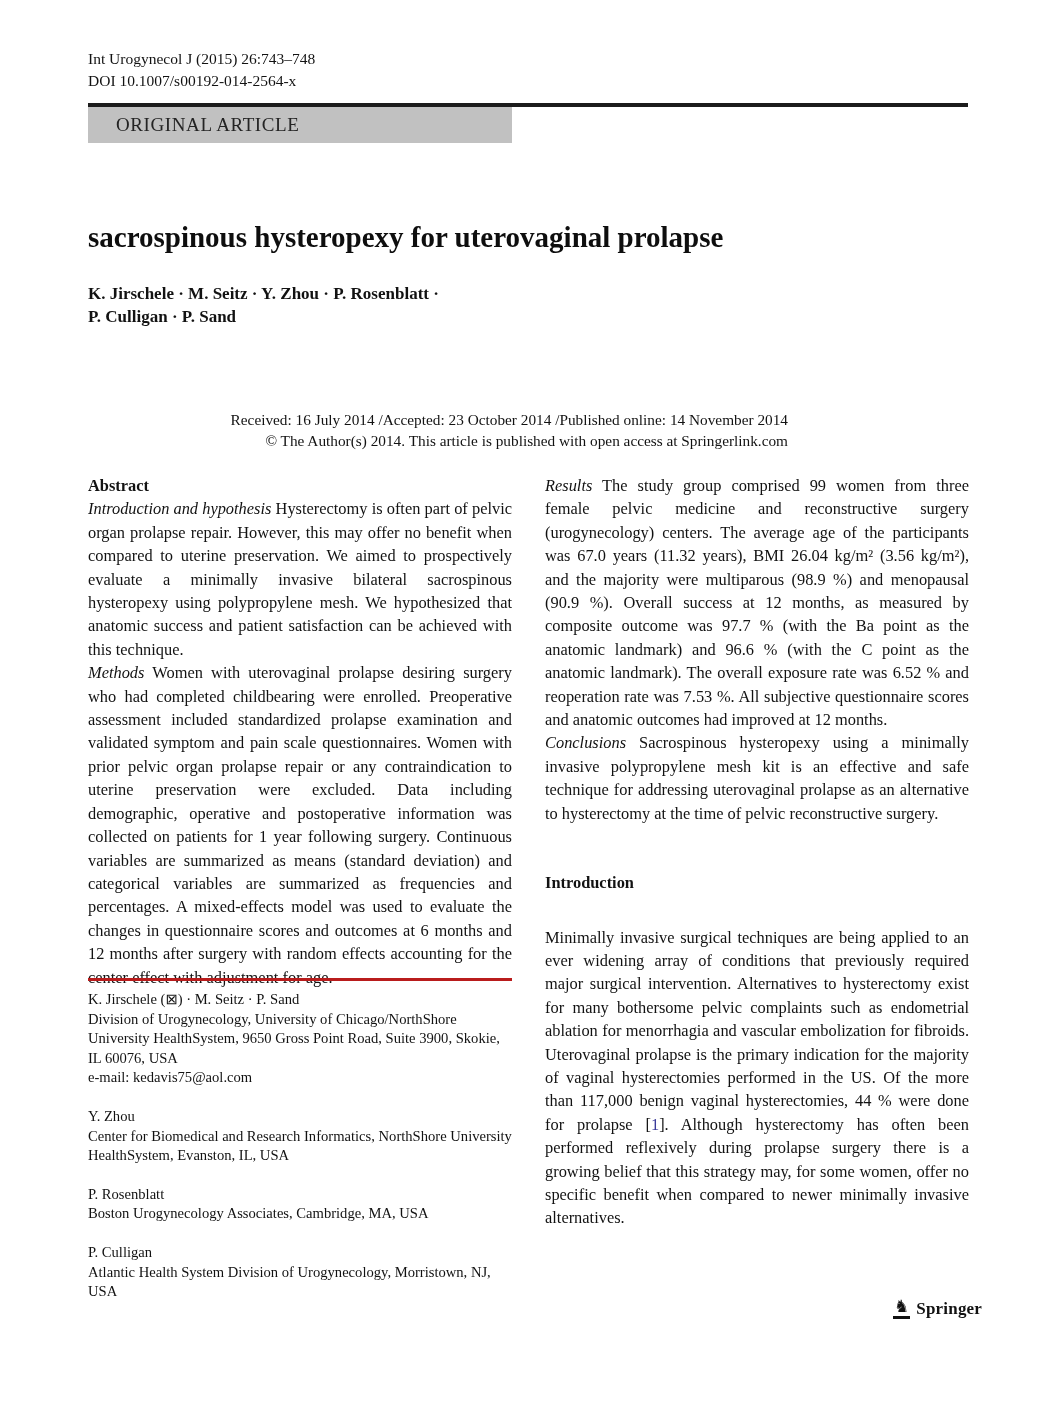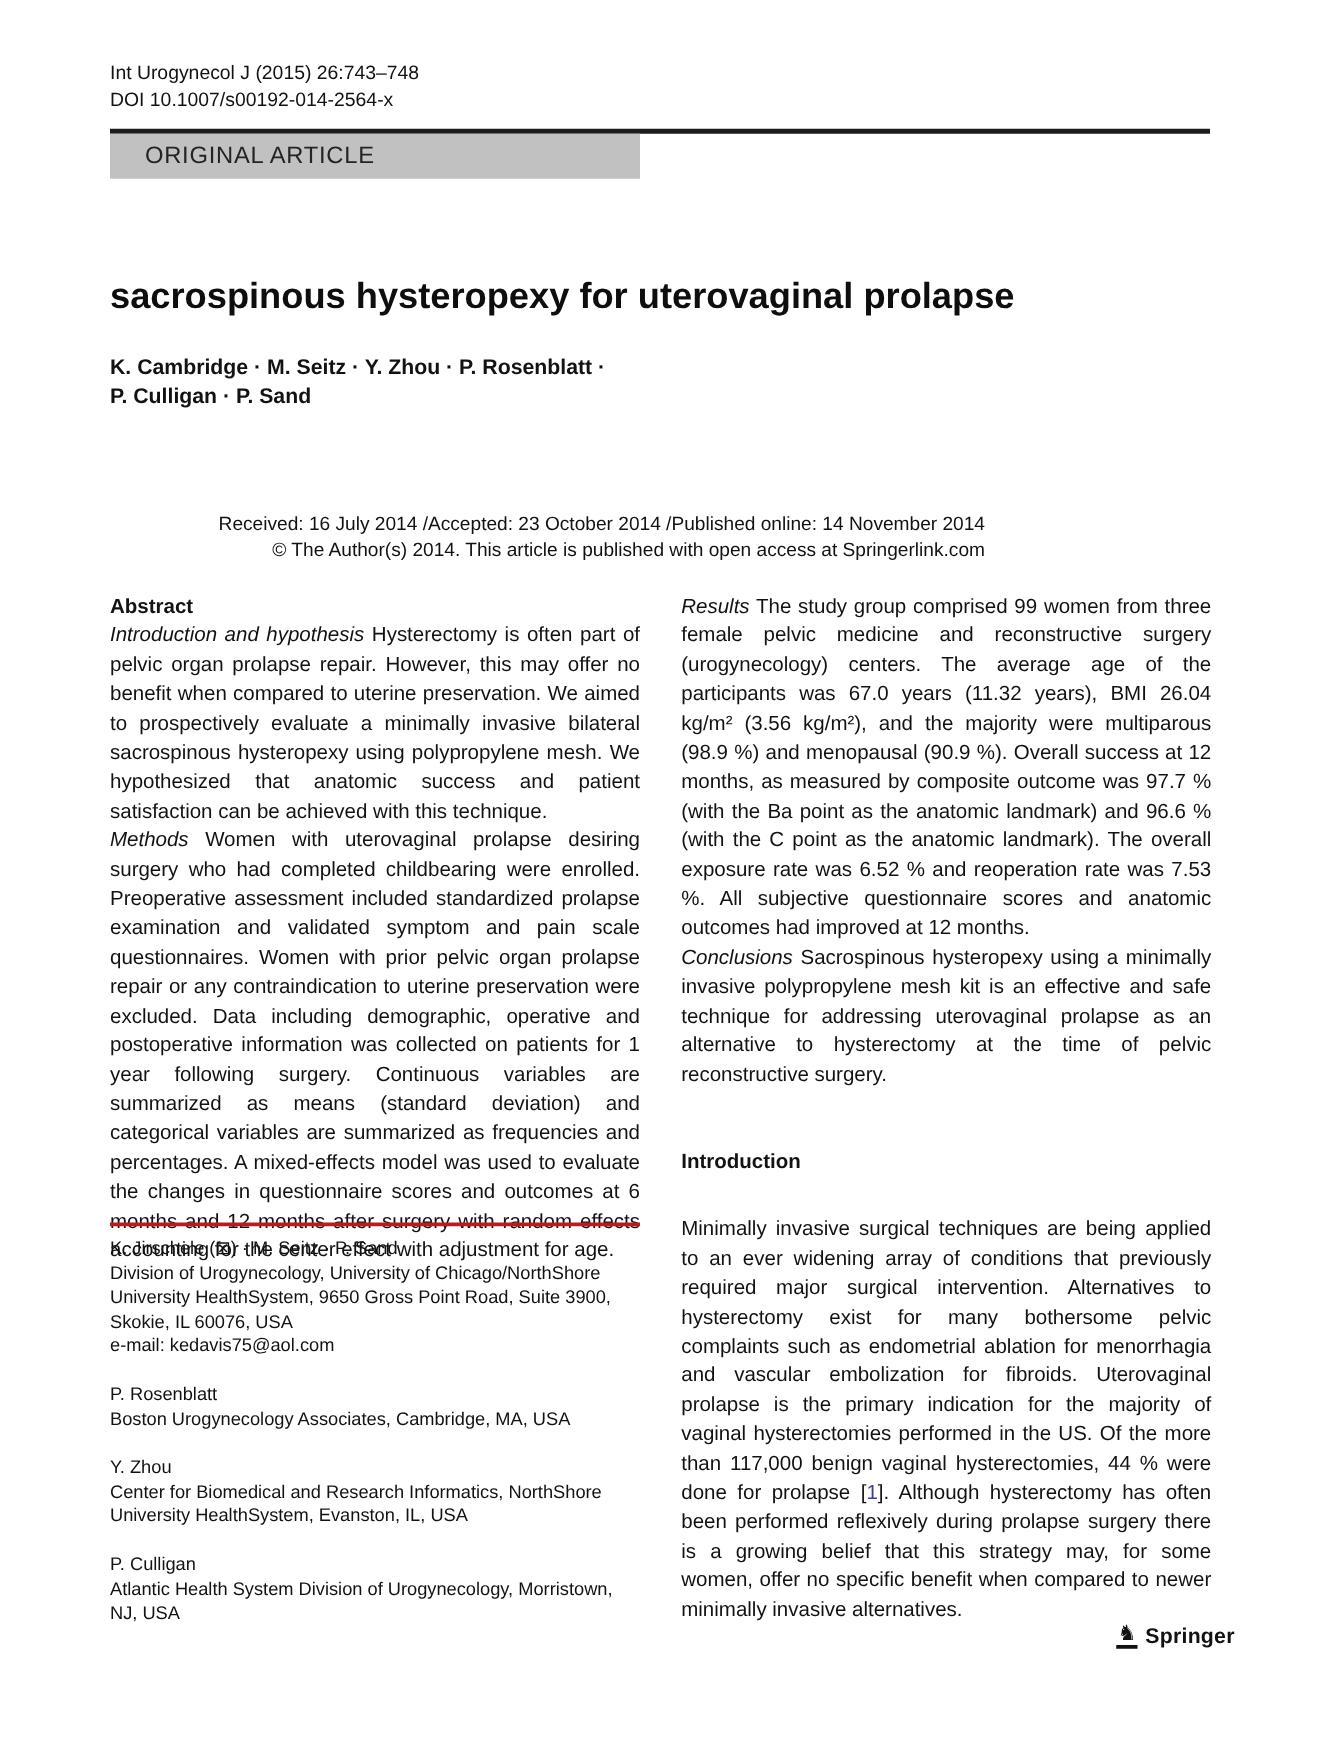--- a/index.html
+++ b/index.html
@@ -1,21 +1,21 @@
 <!DOCTYPE html>
 <html><head>
 <meta charset="utf-8">
 <style>
   html, body { margin: 0; padding: 0; background: #ffffff; }
   .page {
     position: relative;
     width: 1058px;
     height: 1406px;
     background: #ffffff;
-    font-family: Liberation Sans, sans-serif;
+    font-family: Liberation Serif, serif;
     color: #121212;
     overflow: hidden;
   }
   .masthead {
     position: absolute;
     left: 88px;
     top: 48px;
     font-size: 15.5px;
     line-height: 22px;
   }
@@ -158,21 +158,21 @@
   <div class="article-type-box">
     <span>ORIGINAL ARTICLE</span>
   </div>
 
   <h1 class="title">
     <br>
     <span>sacrospinous hysteropexy for uterovaginal prolapse</span>
   </h1>
 
   <div class="authors">
-    <div>K. Cambridge · M. Seitz · Y. Zhou · P. Rosenblatt ·</div>
+    <div>K. Jirschele · M. Seitz · Y. Zhou · P. Rosenblatt ·</div>
     <div>P. Culligan · P. Sand</div>
   </div>
 
   <div class="received-block">
     <div>Received: 16 July 2014 /Accepted: 23 October 2014 /Published online: 14 November 2014</div>
     <div>© The Author(s) 2014. This article is published with open access at Springerlink.com</div>
   </div>
 
   <div class="col-left">
     <p class="abstract-heading">Abstract</p>
@@ -187,26 +187,26 @@
     <p class="body-text intro-para"><span>Minimally invasive surgical techniques are being applied to an ever widening array of conditions that previously required major surgical intervention. Alternatives to hysterectomy exist for many bothersome pelvic complaints such as endometrial ablation for menorrhagia and vascular embolization for fibroids. Uterovaginal prolapse is the primary indication for the majority of vaginal hysterectomies performed in the US. Of the more than 117,000 benign vaginal hysterectomies, 44 % were done for prolapse [</span><span class="citation-ref">1</span><span>]. Although hysterectomy has often been performed reflexively during prolapse surgery there is a growing belief that this strategy may, for some women, offer no specific benefit when compared to newer minimally invasive alternatives.</span></p>
   </div>
 
   <div class="footnotes">
     <div class="footnote-block">
       <div>K. Jirschele (⊠) · M. Seitz · P. Sand</div>
       <div>Division of Urogynecology, University of Chicago/NorthShore University HealthSystem, 9650 Gross Point Road, Suite 3900, Skokie, IL 60076, USA</div>
       <div>e-mail: kedavis75@aol.com</div>
     </div>
     <div class="footnote-block">
+      <div>Y. Zhou</div>
+      <div>Center for Biomedical and Research Informatics, NorthShore University HealthSystem, Evanston, IL, USA</div>
+    </div>
+    <div class="footnote-block">
       <div>P. Rosenblatt</div>
       <div>Boston Urogynecology Associates, Cambridge, MA, USA</div>
-    </div>
-    <div class="footnote-block">
-      <div>Y. Zhou</div>
-      <div>Center for Biomedical and Research Informatics, NorthShore University HealthSystem, Evanston, IL, USA</div>
     </div>
     <div class="footnote-block">
       <div>P. Culligan</div>
       <div>Atlantic Health System Division of Urogynecology, Morristown, NJ, USA</div>
     </div>
   </div>
 
   <div class="springer-logo">
     <span class="springer-knight">♞</span>
     <span class="springer-text">Springer</span>

